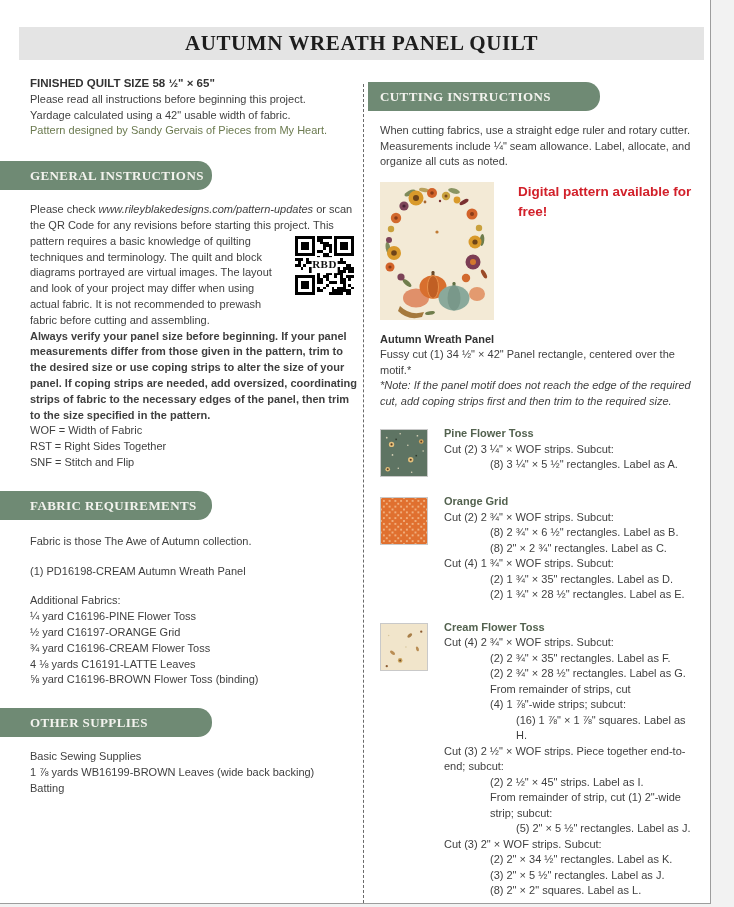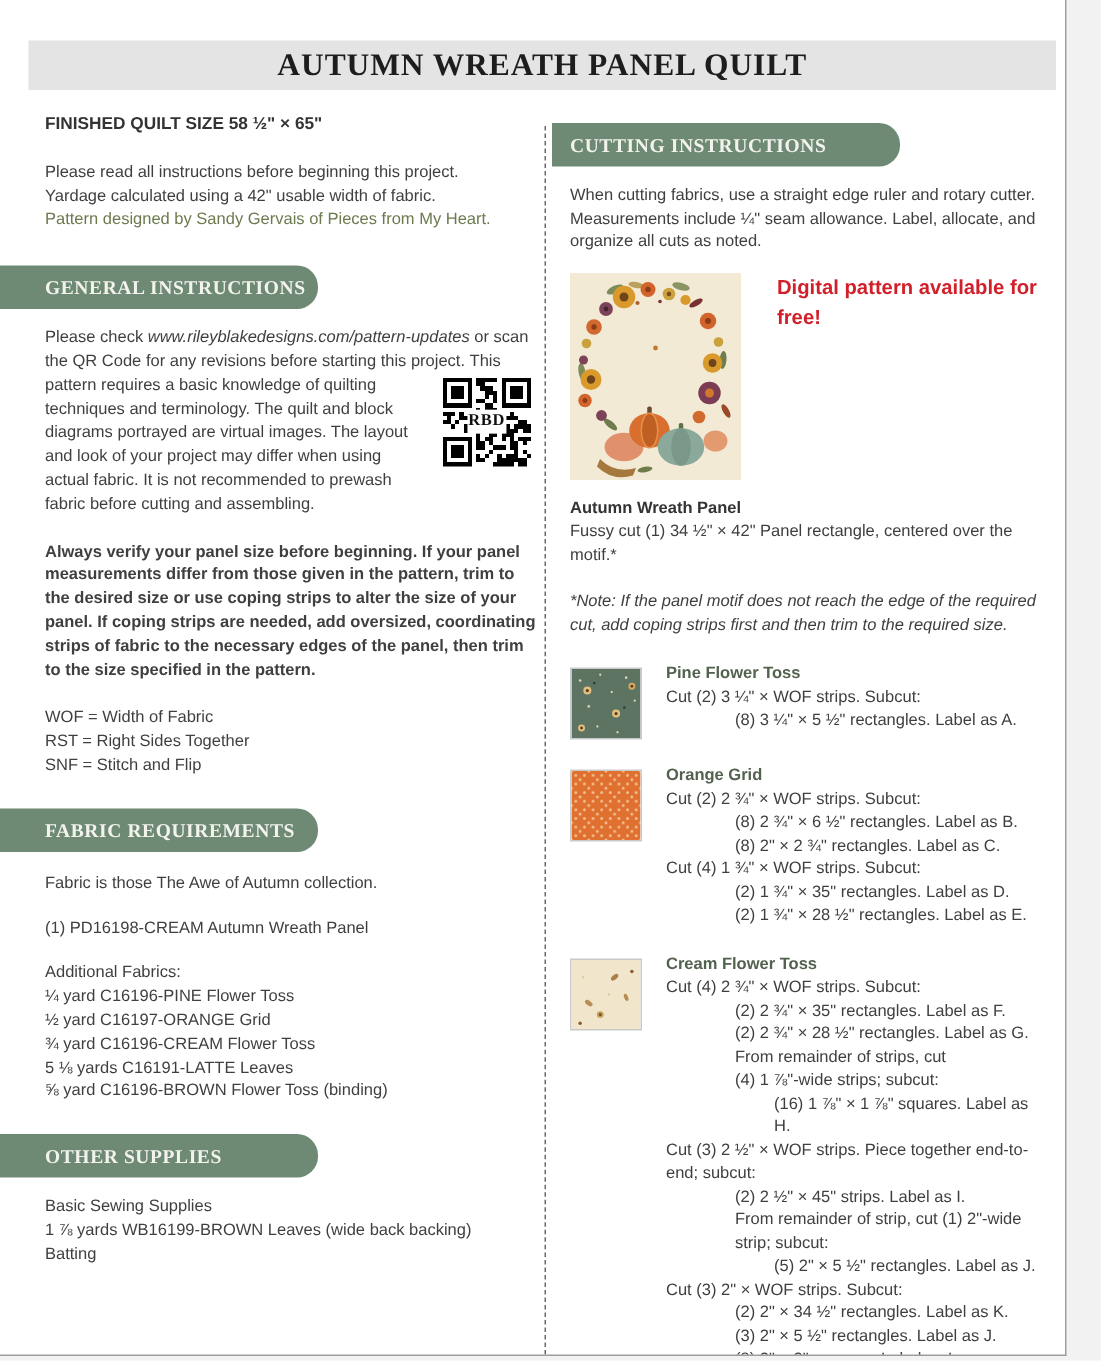--- a/index.html
+++ b/index.html
@@ -39,21 +39,21 @@
     border-radius:0 14px 14px 0;
   }
   .banner.left-side { width:212px; margin-left:-30px; padding-left:30px; }
   .banner.right-side { width:232px; padding-left:12px; }
 
   .bold { font-weight:700; }
   .accent-green { color:#6b7a4f; }
   .fabric-name { color:#53624f; font-weight:700; }
   .red-note { color:#d2202a; font-weight:700; font-size:13.5px; line-height:20px; }
   .italic { font-style:italic; } .mt12{margin-top:12px;} .mt14{margin-top:14px;}
-  .mt16{margin-top:16px;} .mt20{margin-top:20px;} .mt22{margin-top:22px;}
+  .mt16{} .mt20{margin-top:20px;} .mt22{margin-top:22px;}
 
   .qr-float {
     float:right; width:59px; height:59px; margin:2px 6px 4px 10px; position:relative;
   }
   .qr-label {
     position:absolute; left:50%; top:50%; transform:translate(-50%,-50%);
     background:#ffffff; font-family:"Liberation Serif", serif; font-weight:700;
     font-size:11px; color:#111; padding:0 1px; letter-spacing:.5px;
   }
   .url { font-style:italic; }
@@ -226,21 +226,21 @@
 
     <div class="mt14">Fabric is those The Awe of Autumn collection.</div>
 
     <div class="mt14">(1) PD16198-CREAM Autumn Wreath Panel</div>
 
     <div class="mt14">
       <div>Additional Fabrics:</div>
       <div>¼ yard C16196-PINE Flower Toss</div>
       <div>½ yard C16197-ORANGE Grid</div>
       <div>¾ yard C16196-CREAM Flower Toss</div>
-      <div>5 ⅛ yards C16191-LATTE Leaves</div>
+      <div>4 ⅛ yards C16191-LATTE Leaves</div>
       <div>⅝ yard C16196-BROWN Flower Toss (binding)</div>
     </div>
 
     <div class="banner left-side mt20">OTHER SUPPLIES</div>
 
     <div class="mt12">
       <div>Basic Sewing Supplies</div>
       <div>1 ⅞ yards WB16199-BROWN Leaves (wide back backing)</div>
       <div>Batting</div>
     </div>

